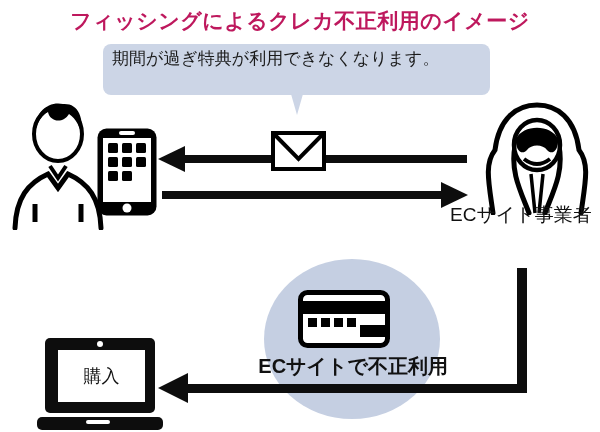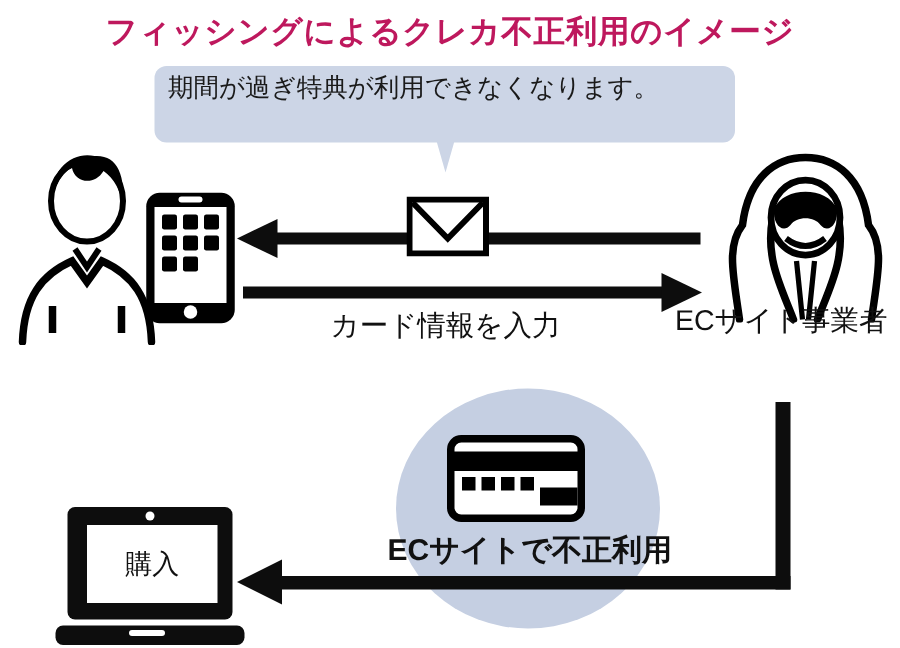--- a/index.html
+++ b/index.html
@@ -100,21 +100,20 @@
   <div class="abs line" style="left:184px; top:155px; width:283px; height:8px;"></div>
   <div class="abs head-left" style="left:158px; top:146px;"></div>
 
   <svg class="abs" style="left:271px; top:131px;" width="55" height="40" viewBox="0 0 55 40">
     <rect x="2" y="2" width="51" height="36" fill="#fff" stroke="#000" stroke-width="4"></rect>
     <path d="M 4,4 L 27.5,28 L 51,4" fill="none" stroke="#000" stroke-width="4"></path>
   </svg>
 
   <div class="abs line" style="left:162px; top:191px; width:280px; height:8px;"></div>
   <div class="abs head-right" style="left:441px; top:182px;"></div>
-  <div class="abs label lbl-card-input">カード情報を入力</div>
 
   <svg class="abs" style="left:481px; top:100px;" width="112" height="115" viewBox="0 0 112 115">
     <path d="M 12,113 C 8,84 3,64 14,50 C 18,18 36,5 56,5 C 76,5 94,18 98,50 C 109,64 104,84 100,113" fill="none" stroke="#000" stroke-width="5" stroke-linecap="round"></path>
     <path d="M 34,46 C 29,72 40,92 48,113" fill="none" stroke="#000" stroke-width="5" stroke-linecap="round"></path>
     <path d="M 78,46 C 83,72 72,92 64,113" fill="none" stroke="#000" stroke-width="5" stroke-linecap="round"></path>
     <ellipse cx="56" cy="45" rx="23" ry="25" fill="#fff" stroke="#000" stroke-width="4.5"></ellipse>
     <path d="M 35,39 C 42,24 70,24 77,39 C 78,50 71,56 66,50 C 62,44 50,44 46,50 C 41,56 34,50 35,39 Z" fill="#000"></path>
     <path d="M 43,59 Q 56,69 69,59" fill="none" stroke="#000" stroke-width="4"></path>
     <path d="M 50,74 L 54,113 M 62,74 L 58,113" fill="none" stroke="#000" stroke-width="3.5"></path>
   </svg>

